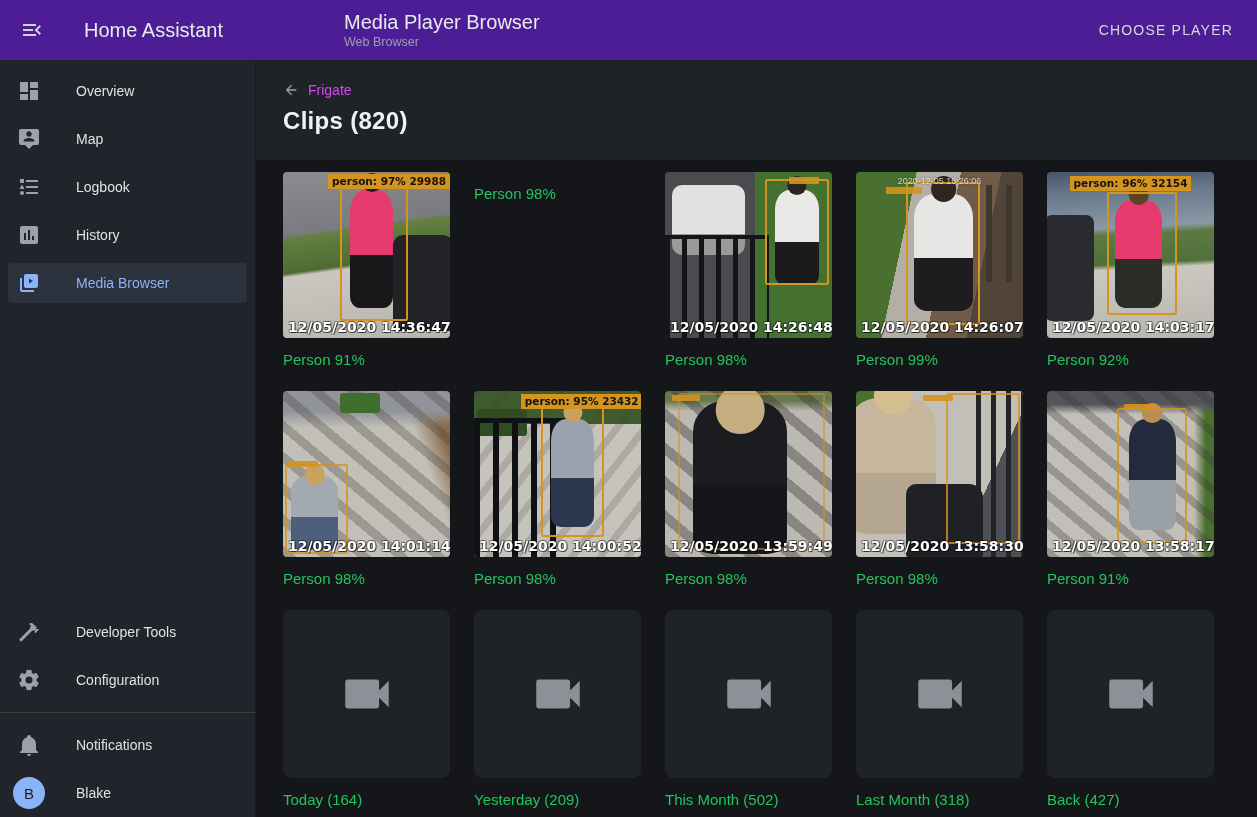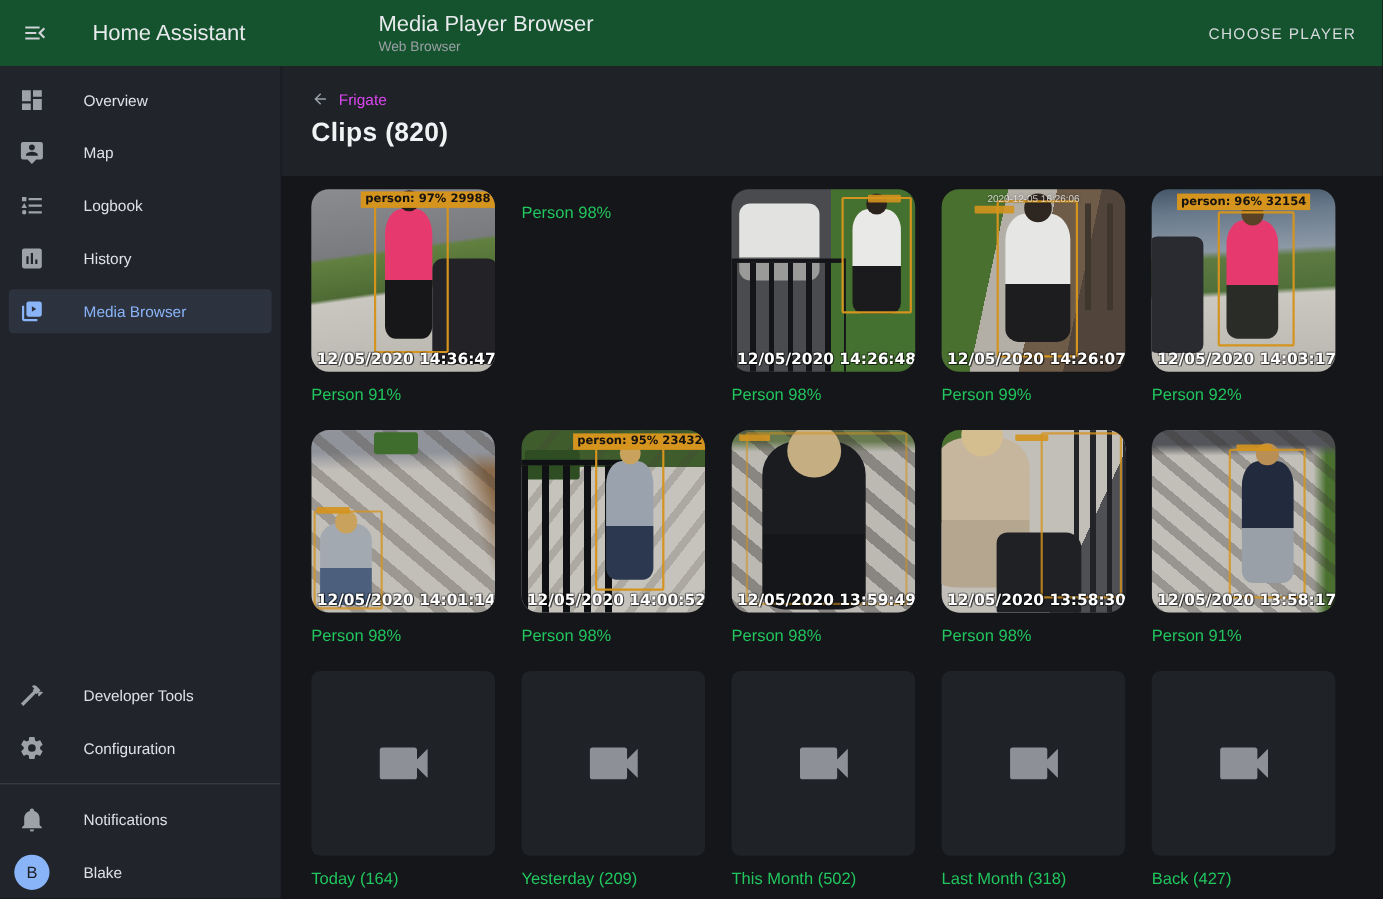--- a/index.html
+++ b/index.html
@@ -3,21 +3,21 @@
 <meta charset="utf-8">
 <style>
   html,body{margin:0;padding:0;background:#141619;}
   *{box-sizing:border-box;}
   .app{
     width:1257px;height:817px;overflow:hidden;position:relative;
     font-family:"Liberation Sans",sans-serif;color:#e4e6e9;
     display:flex;flex-direction:column;background:#141619;
   }
   
-  .topbar{height:60px;min-height:60px;background:#14532d;display:flex;}
+  .topbar{height:60px;min-height:60px;background:#4c1d95;display:flex;}
   .topbar-left{width:256px;min-width:256px;display:flex;align-items:center;padding-left:20px;}
   .menu-btn{background:none;border:none;color:#cfd2d6;width:24px;height:24px;padding:0;cursor:pointer;}
   .menu-btn svg{width:24px;height:24px;}
   .app-title{font-size:20px;color:#e8eaed;margin-left:40px;white-space:nowrap;}
   .topbar-main{flex:1;display:flex;align-items:center;justify-content:space-between;padding-right:12px;}
   .panel-titles{margin-left:88px;}
   .panel-title{font-size:20px;color:#e8eaed;line-height:24px;}
   .panel-subtitle{font-size:12.5px;color:#9aa0a6;line-height:16px;}
   .choose-player{background:none;border:none;color:#d6d9de;font-family:inherit;
     font-size:14px;font-weight:500;letter-spacing:1.2px;padding:8px 12px;cursor:pointer;}
@@ -43,21 +43,21 @@
   .content{flex:1;display:flex;flex-direction:column;min-width:0;}
   .content-header{height:100px;min-height:100px;background:#1f2227;padding:22px 0 0 27px;}
   .breadcrumb{display:flex;align-items:center;gap:9px;color:#d946ef;font-size:14px;cursor:pointer;width:fit-content;}
   .breadcrumb .icon{width:16px;height:16px;color:#9da2a9;}
   .breadcrumb .icon svg{width:16px;height:16px;display:block;}
   .page-title{font-size:24px;font-weight:700;color:#f1f2f4;margin-top:9px;letter-spacing:.3px;}
   .scroll{flex:1;background:#141619;padding:12px 0 0 27px;overflow:hidden;}
   .grid{display:grid;grid-template-columns:repeat(5,167px);column-gap:24px;row-gap:21px;}
   
   .card{width:167px;cursor:pointer;}
-  .thumb{width:167px;height:166px;border-radius:16px;position:relative;overflow:hidden;background:#2a2c30;}
+  .thumb{width:167px;height:166px;border-radius:4px;position:relative;overflow:hidden;background:#2a2c30;}
   .card-label{margin-top:12px;font-size:15px;color:#22c55e;line-height:20px;white-space:nowrap;}
   .folder-thumb{width:167px;height:168px;border-radius:8px;background:#1f2227;
     display:flex;align-items:center;justify-content:center;}
   .folder-thumb .vicon{width:58px;height:58px;color:#8d9197;}
   .folder-thumb .vicon svg{width:58px;height:58px;}
   
   .ts{position:absolute;left:5px;bottom:3px;color:#fff;font-family:"DejaVu Sans",sans-serif;
     font-weight:700;font-size:14px;white-space:nowrap;
     text-shadow:1px 1px 0 rgba(0,0,0,.6),-1px -1px 0 rgba(0,0,0,.35),1px -1px 0 rgba(0,0,0,.35),-1px 1px 0 rgba(0,0,0,.35);}
   .det-box{position:absolute;border:2px solid #d4941e;border-radius:2px;}

